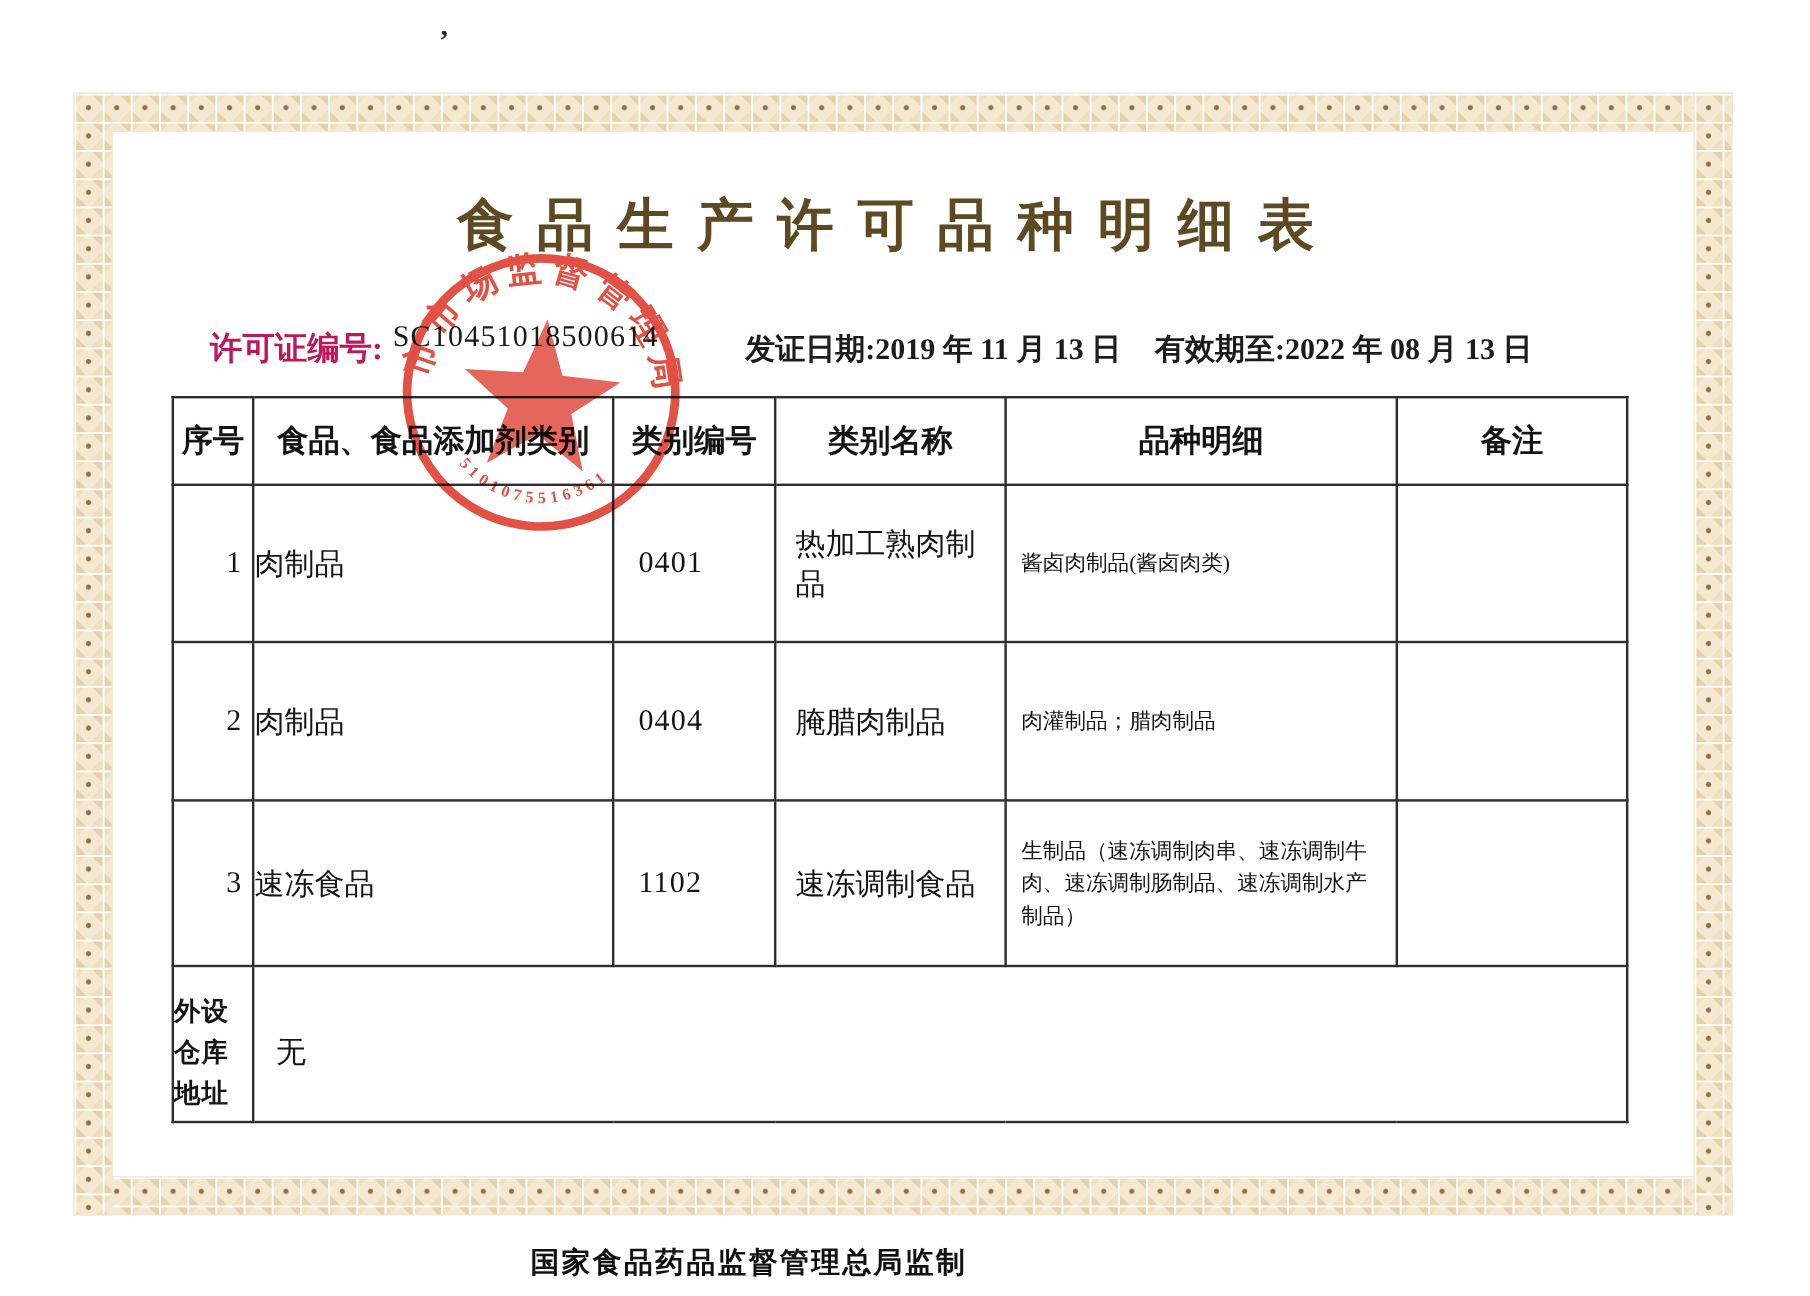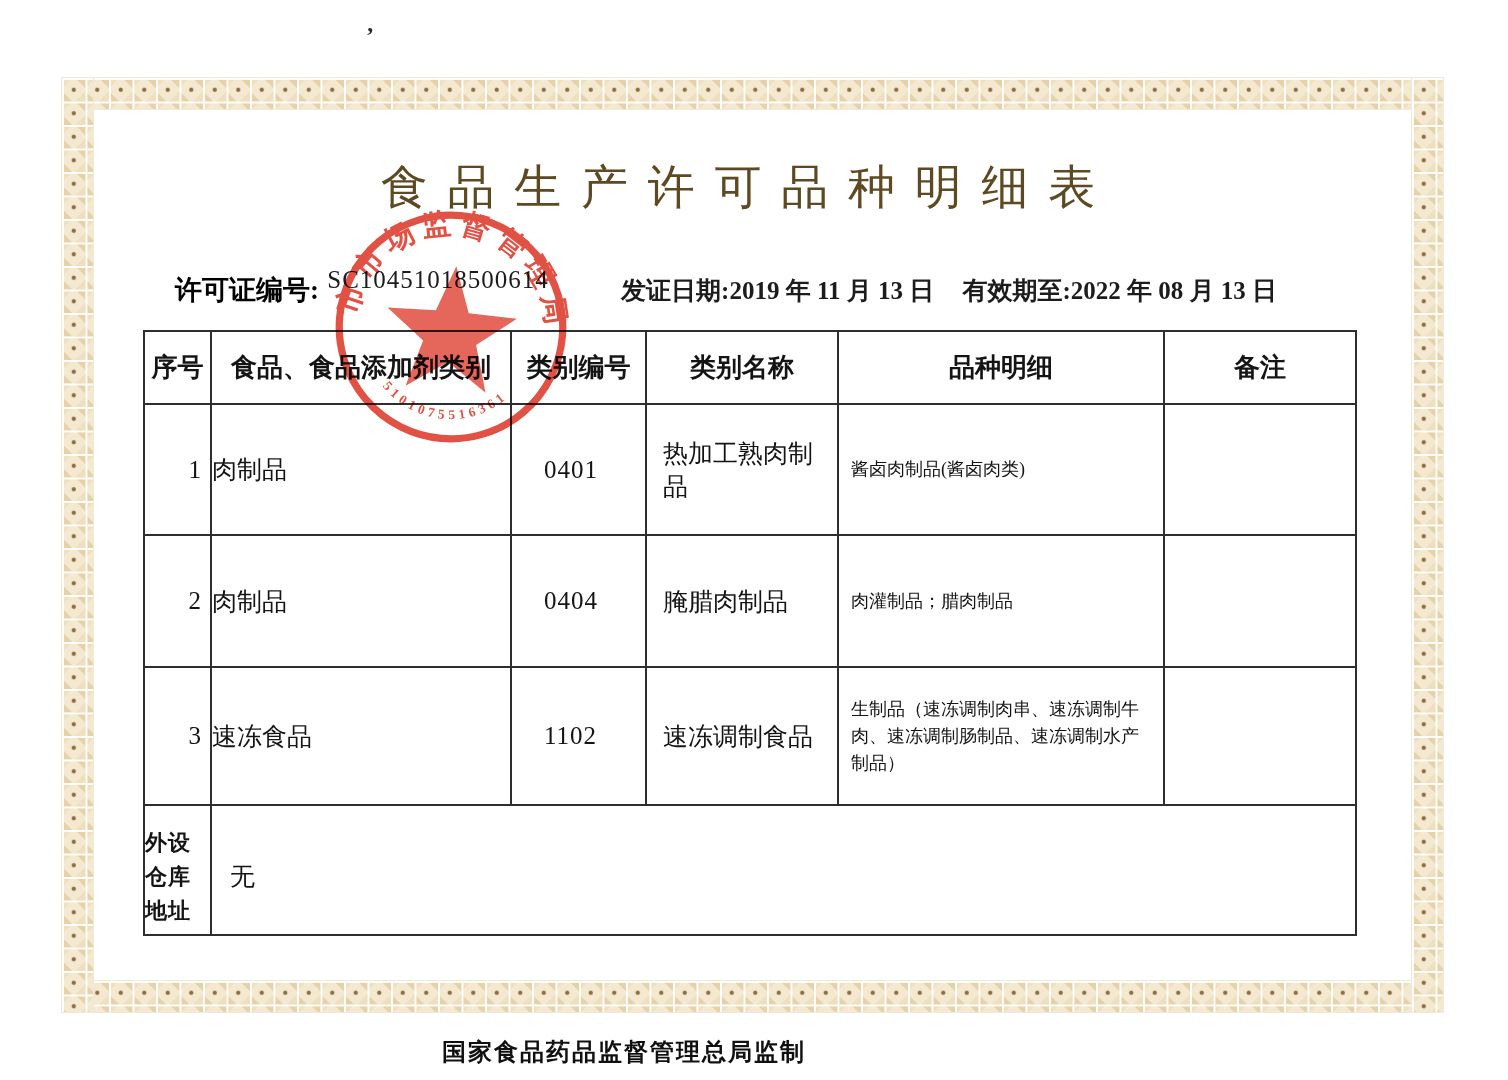--- a/index.html
+++ b/index.html
@@ -29,48 +29,48 @@
   .strip.left   { left: 0;  top: 0; bottom: 0; width: 31px; }
   .strip.right  { right: 0; top: 0; bottom: 0; width: 31px; }
 
   
   .artifact { position: absolute; left: 366px; top: 22px; font-size: 24px; font-weight: bold; color: #2a2a2a; }
 
   
   .title {
     position: absolute; left: 0; top: 156px; width: 1476px;
     text-align: center;
-    font-size: 47px; font-weight: normal;
+    font-size: 47px; font-weight: bold;
     letter-spacing: 0.42em; text-indent: 0.42em;
     color: #5e4a22;
   }
 
   
   .license-line {
     position: absolute; left: 175px; top: 272px; width: 1200px;
     font-size: 25px; white-space: nowrap;
   }
-  .license-line .lbl { font-weight: bold; font-size: 27px; color: #000000; }
+  .license-line .lbl { font-weight: bold; font-size: 27px; color: #be185d; }
   .license-line .num { font-weight: normal; position: relative; top: -11px; margin-left: 2px; letter-spacing: 1px; }
   .license-line .issue { font-weight: 600; margin-left: 66px; }
   .license-line .valid { font-weight: 600; margin-left: 22px; }
 
   
   table.lic {
     position: absolute; left: 143px; top: 330px;
     width: 1212px;
     border-collapse: collapse; table-layout: fixed;
     font-size: 25px; color: #141414;
   }
   table.lic th, table.lic td { border: 2px solid #2e2e2e; vertical-align: middle; }
   table.lic th { font-size: 26px; font-weight: bold; text-align: center; height: 62px; padding: 18px 4px; }
   tr.r1 { height: 131px; } tr.r2 { height: 132px; } tr.r3 { height: 138px; } tr.wh { height: 130px; }
   td.no   { text-align: right; padding-right: 9px; }
   td.cat  { text-align: left; padding-left: 0; }
-  td.code { text-align: left; padding-left: 32px; letter-spacing: 1px; }
+  td.code { text-align: left; padding-left: 20px; letter-spacing: 1px; }
   td.name { text-align: left; padding-left: 16px; }
   td.detail { text-align: left; padding: 8px 8px 8px 12px; font-size: 18px; line-height: 1.5; }
   td.remark { }
   td.wh-label {
     font-size: 22px; font-weight: bold; vertical-align: top;
     padding: 14px 4px 0 0; line-height: 1.55; letter-spacing: 1px;
   }
   td.wh-value { vertical-align: top; padding: 12px 0 0 18px; }
 
   

